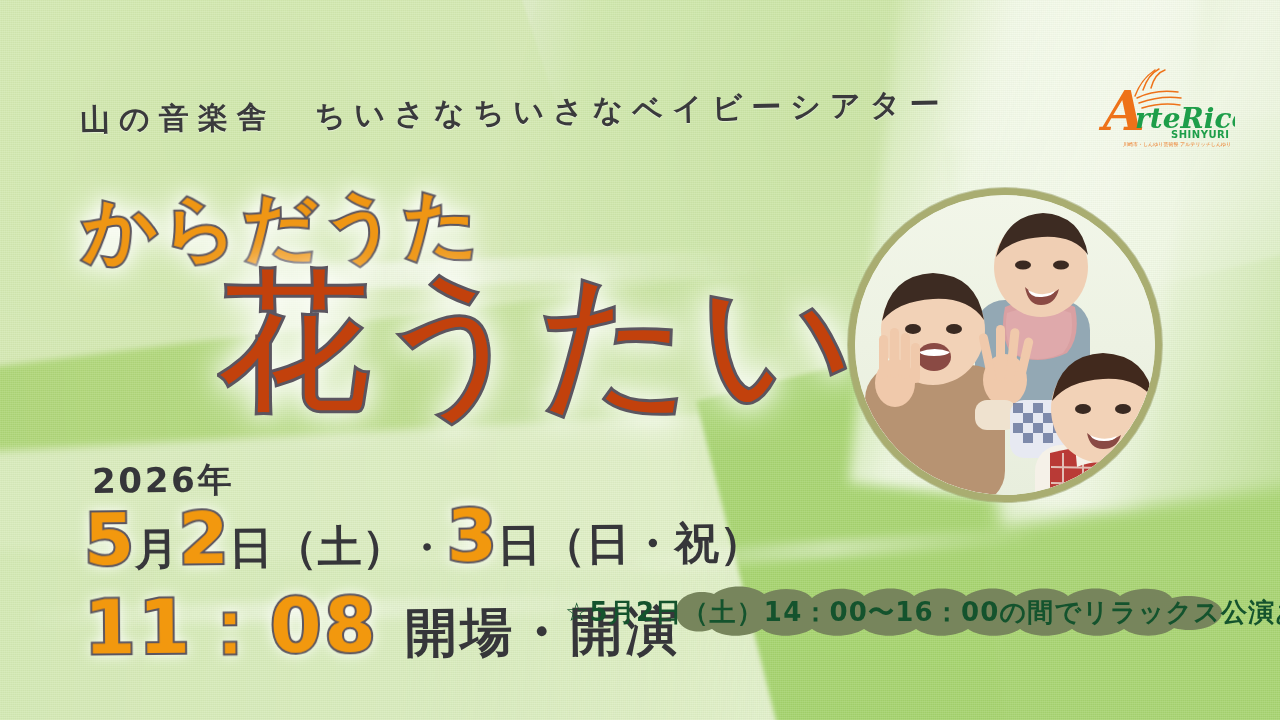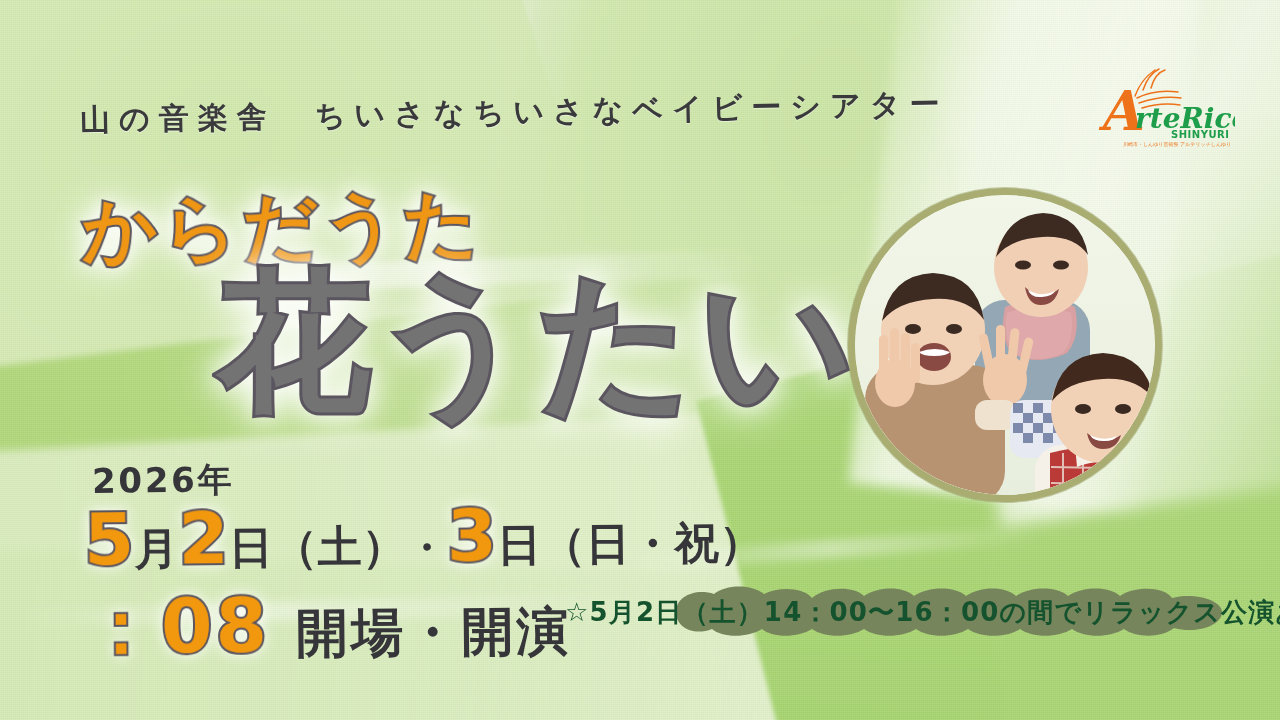--- a/index.html
+++ b/index.html
@@ -122,22 +122,22 @@
     color:#ef9614;
     -webkit-text-stroke:4px #5b5560;
     paint-order:stroke fill;
     white-space:nowrap;
     transform:rotate(-1deg);
     filter:drop-shadow(0 0 9px rgba(255,255,255,.95)) drop-shadow(0 0 16px rgba(255,255,255,.85));
   }
 
   .main-title{
     position:absolute;left:218px;top:266px;
-    font-size:152px;font-weight:700;letter-spacing:.04em;
-    color:#737373;
+    font-size:152px;font-weight:400;letter-spacing:.04em;
+    color:#c2410c;
     -webkit-text-stroke:6px #5b5560;
     paint-order:stroke fill;
     white-space:nowrap;
     line-height:1;
     filter:drop-shadow(0 0 12px rgba(255,255,255,.95)) drop-shadow(0 0 22px rgba(255,255,255,.8));
   }
 
   
   .year{
     position:absolute;left:92px;top:458px;
@@ -355,20 +355,21 @@
     <span class="num">5</span>
     <span class="jp">月</span>
     <span class="num">2</span>
     <span class="jp">日（土）</span>
     <span class="jp small">・</span>
     <span class="num">3</span>
     <span class="jp">日（日・祝）</span>
   </div>
 
   <div class="time-line">
+    <span class="tnum">11</span>
     <span class="tnum">：</span>
     <span class="tnum">08</span>
     <span class="tlabel">開場・開演</span>
   </div>
 
   <div class="relax">
     <svg viewBox="0 0 600 52" preserveAspectRatio="none" xmlns="http://www.w3.org/2000/svg">
       <path d="M28 26
                C28 10, 48 2, 66 8
                C78 -2, 104 -2, 116 8

